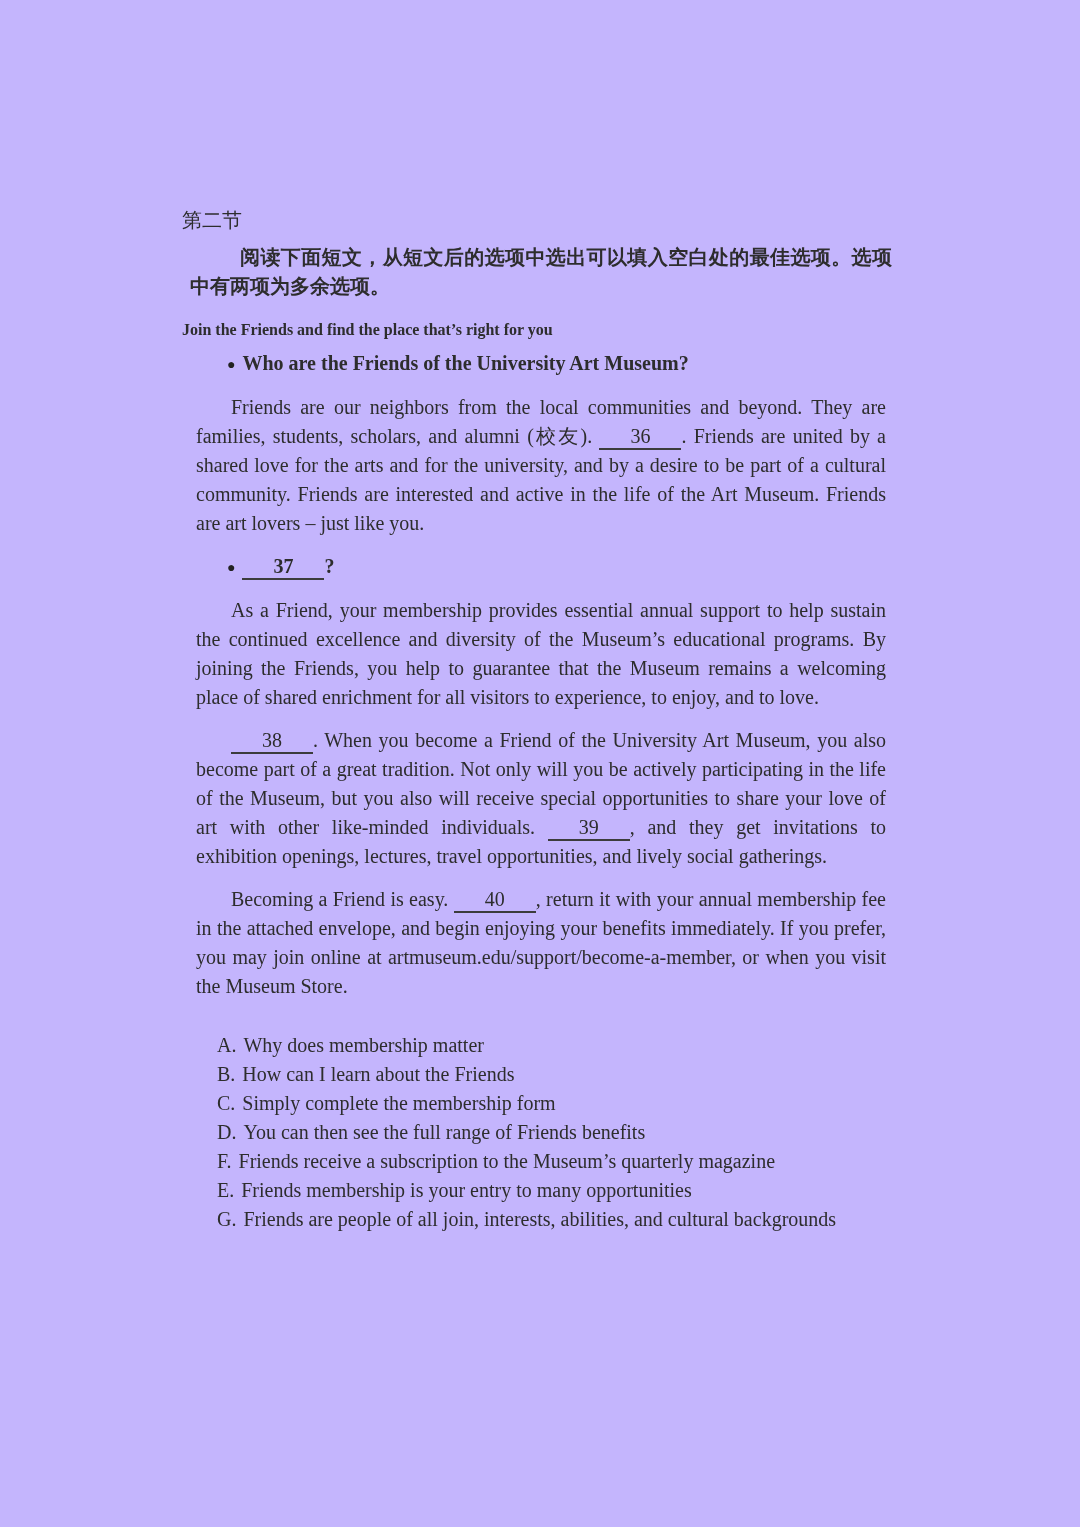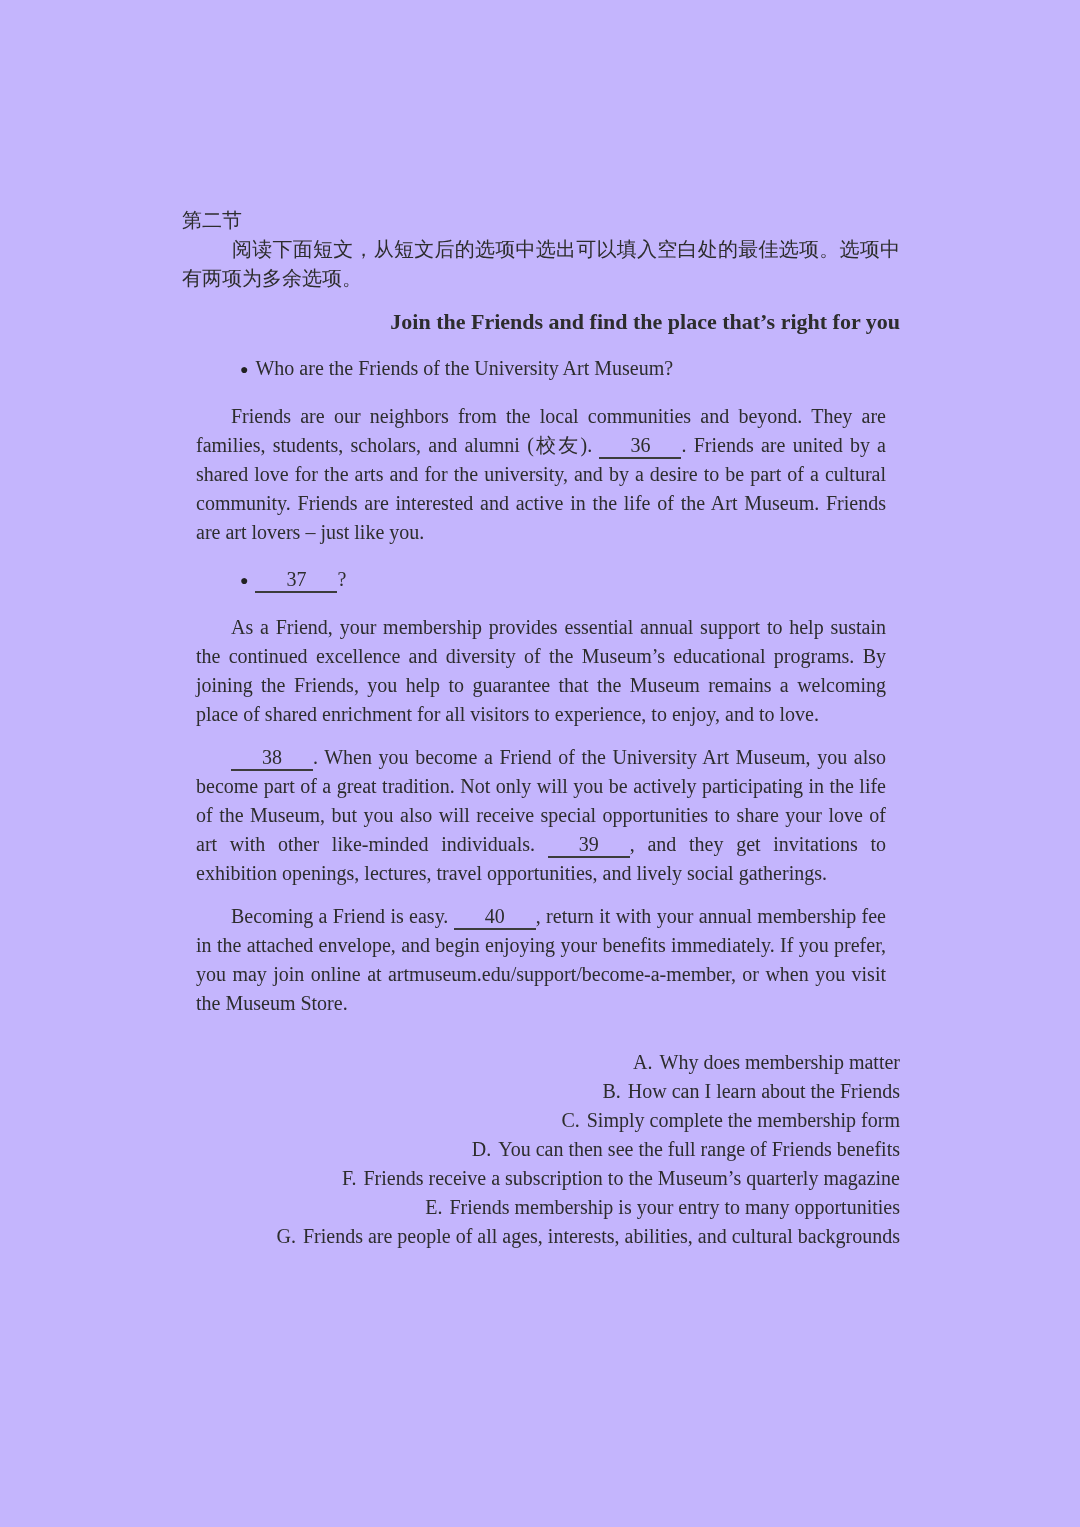--- a/index.html
+++ b/index.html
@@ -21,40 +21,42 @@
     left: 182px;
     top: 206px;
     width: 718px;
     font-size: 20px;
     line-height: 29px;
   }
   .section-label {
     margin: 0;
   }
   .cn-intro {
-    margin: 0;
+    margin: 8px;
     text-indent: 50px;
     text-align: justify;
+    font-weight: bold;
   }
   .passage-title {
     margin: 14px 0 0 0;
-    text-align: right;
+    text-align: left;
     font-weight: bold;
-    font-size: 22px;
+    font-size: 16px;
   }
   .para {
     margin: 14px;
     text-indent: 35px;
     text-align: justify;
   }
   .bullet-line {
-    margin: 18px;
+    margin: 5px;
     padding-left: 40px;
     text-indent: 0;
     text-align: left;
+    font-weight: bold;
   }
   .bullet-dot {
     display: inline-block;
     font-size: 14px;
     vertical-align: 1px;
     margin-right: 7px;
     color: #222;
   }
   .blank {
     display: inline-block;
@@ -65,21 +67,21 @@
     line-height: 24px;
     border-bottom: 2px solid #3c3c3c;
   }
   .options {
     margin-top: 30px;
     padding-left: 35px;
   }
   .option-row {
     margin: 0;
     line-height: 29px;
-    text-align: right;
+    text-align: left;
     white-space: nowrap;
   }
   .option-label {
     margin-right: 7px;
   }
 </style>
 </head>
 <body>
 
 <div class="page">
@@ -97,16 +99,16 @@
         <p class="para">Becoming a Friend is easy. <span class="blank">40</span>, return it with your annual membership fee in the attached envelope, and begin enjoying your benefits immediately. If you prefer, you may join online at artmuseum.edu/support/become-a-member, or when you visit the Museum Store.</p>
       </div>
 
     <div class="options" id="options-list">
         <p class="option-row"><span class="option-label">A.</span><span>Why does membership matter</span></p>
         <p class="option-row"><span class="option-label">B.</span><span>How can I learn about the Friends</span></p>
         <p class="option-row"><span class="option-label">C.</span><span>Simply complete the membership form</span></p>
         <p class="option-row"><span class="option-label">D.</span><span>You can then see the full range of Friends benefits</span></p>
         <p class="option-row"><span class="option-label">F.</span><span>Friends receive a subscription to the Museum’s quarterly magazine</span></p>
         <p class="option-row"><span class="option-label">E.</span><span>Friends membership is your entry to many opportunities</span></p>
-        <p class="option-row"><span class="option-label">G.</span><span>Friends are people of all ages, interests, abilities, and cultural backgrounds</span></p>
+        <p class="option-row"><span class="option-label">G.</span><span>Friends are people of all join, interests, abilities, and cultural backgrounds</span></p>
       </div>
   </div>
 </div>
 
 </body></html>

